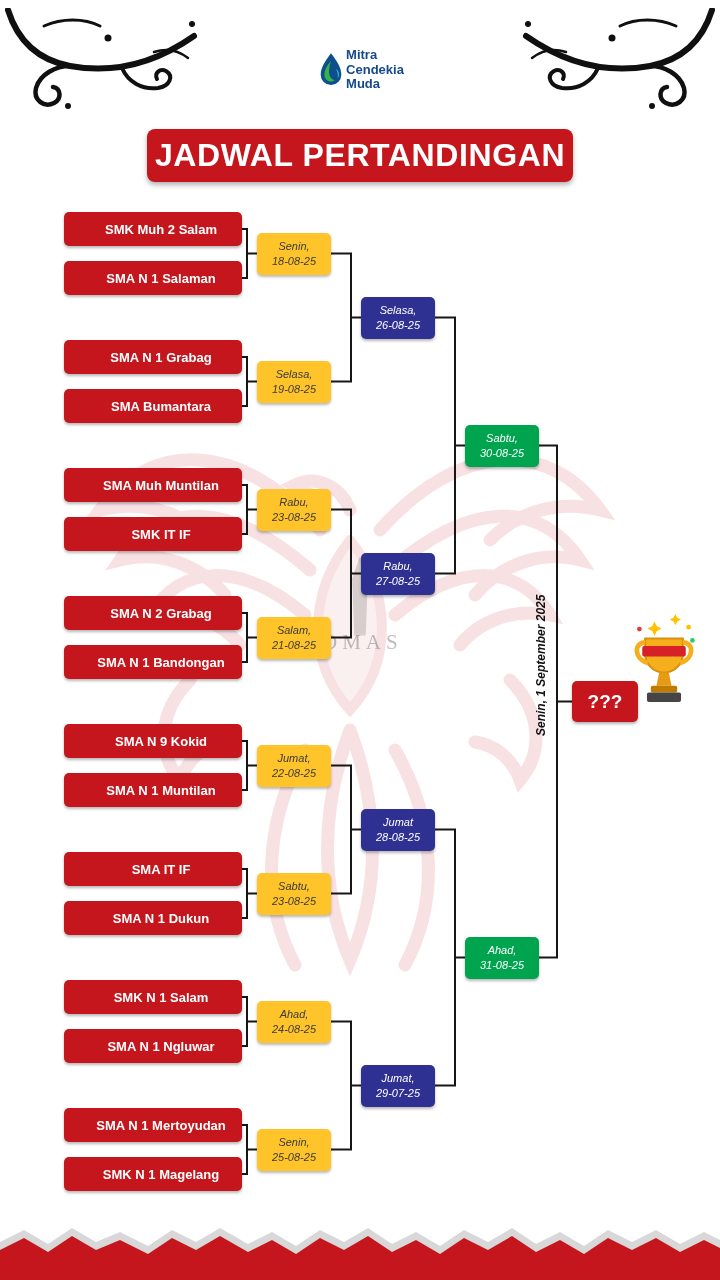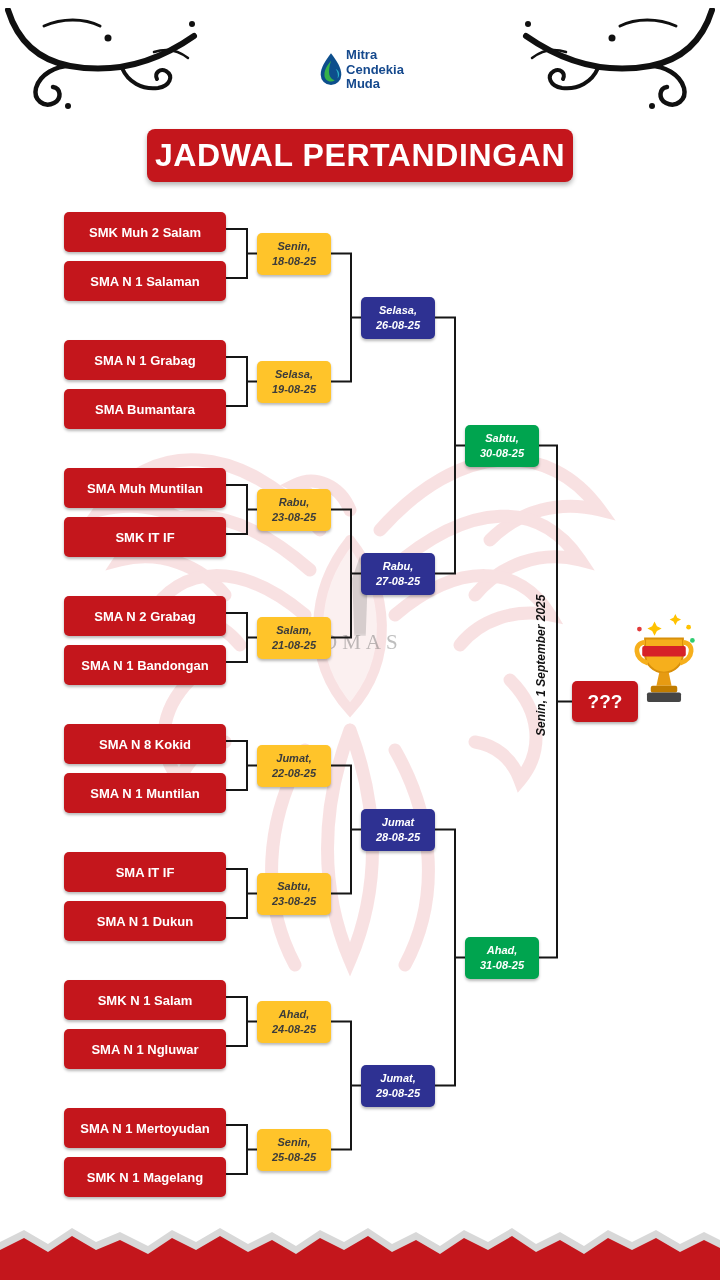--- a/index.html
+++ b/index.html
@@ -20,27 +20,27 @@
     border-radius:8px;display:flex;align-items:center;justify-content:center;color:#fff;
     font-size:32px;font-weight:bold;letter-spacing:.6px;box-shadow:0 3px 5px rgba(0,0,0,.3);
   }
   .wm{position:absolute;left:70px;top:380px;width:560px;height:640px;opacity:.13;pointer-events:none;}
   .wm-emblem{position:absolute;left:347px;top:556px;width:26px;height:80px;background:#555;opacity:.22;
     filter:blur(1.5px);clip-path:polygon(50% 0,80% 28%,72% 100%,28% 100%,20% 28%);}
   .wm-text{position:absolute;left:322px;top:630px;font-family:"Liberation Serif",serif;font-size:21px;
     letter-spacing:5px;color:#666;opacity:.42;filter:blur(.4px);}
   .lines{position:absolute;left:0;top:0;pointer-events:none;}
   .team{
-    position:absolute;left:64px;width:162px;height:40px;background:var(--red);border-radius:5px;
+    position:absolute;left:64px;width:162px;height:34px;background:var(--red);border-radius:5px;
     color:#fff;display:flex;align-items:center;justify-content:center;font-size:13px;font-weight:bold;
-    box-shadow:0 2px 3px rgba(0,0,0,.28);text-align:center;
+    box-shadow:0 2px 3px rgba(0,0,0,.28);text-align:center;padding-left:16px;
   }
   .date{
     position:absolute;width:74px;height:42px;border-radius:5px;display:flex;flex-direction:column;
-    align-items:center;justify-content:center;font-style:italic;font-size:11px;font-weight:bold;
+    align-items:center;justify-content:center;font-style:italic;font-size:11px;font-weight:normal;
     line-height:1.3;box-shadow:0 2px 3px rgba(0,0,0,.28);text-align:center;
   }
   .date.yellow{left:257px;background:var(--yellow);color:#3b3b3b;}
   .date.blue{left:361px;background:var(--blue);color:#fff;}
   .date.green{left:465px;background:var(--green);color:#fff;}
   .final-label{
     position:absolute;left:528px;top:545px;width:26px;height:240px;display:flex;align-items:center;justify-content:center;
     writing-mode:vertical-rl;transform:rotate(180deg);font-style:italic;font-size:12px;font-weight:bold;color:#111;
   }
   .winner{
@@ -128,21 +128,21 @@
   </svg>
 
   <div class="team" style="top:212px">SMK Muh 2 Salam</div>
   <div class="team" style="top:261px">SMA N 1 Salaman</div>
   <div class="team" style="top:340px">SMA N 1 Grabag</div>
   <div class="team" style="top:389px">SMA Bumantara</div>
   <div class="team" style="top:468px">SMA Muh Muntilan</div>
   <div class="team" style="top:517px">SMK IT IF</div>
   <div class="team" style="top:596px">SMA N 2 Grabag</div>
   <div class="team" style="top:645px">SMA N 1 Bandongan</div>
-  <div class="team" style="top:724px">SMA N 8 Kokid</div>
+  <div class="team" style="top:724px">SMA N 9 Kokid</div>
   <div class="team" style="top:773px">SMA N 1 Muntilan</div>
   <div class="team" style="top:852px">SMA IT IF</div>
   <div class="team" style="top:901px">SMA N 1 Dukun</div>
   <div class="team" style="top:980px">SMK N 1 Salam</div>
   <div class="team" style="top:1029px">SMA N 1 Ngluwar</div>
   <div class="team" style="top:1108px">SMA N 1 Mertoyudan</div>
   <div class="team" style="top:1157px">SMK N 1 Magelang</div>
 
   <div class="date yellow" style="top:232.5px">
     <span>Senin,</span>
@@ -184,21 +184,21 @@
   <div class="date blue" style="top:552.5px">
     <span>Rabu,</span>
     <span>27-08-25</span>
   </div>
   <div class="date blue" style="top:808.5px">
     <span>Jumat</span>
     <span>28-08-25</span>
   </div>
   <div class="date blue" style="top:1064.5px">
     <span>Jumat,</span>
-    <span>29-08-25</span>
+    <span>29-07-25</span>
   </div>
 
   <div class="date green" style="top:424.5px">
     <span>Sabtu,</span>
     <span>30-08-25</span>
   </div>
   <div class="date green" style="top:936.5px">
     <span>Ahad,</span>
     <span>31-08-25</span>
   </div>

